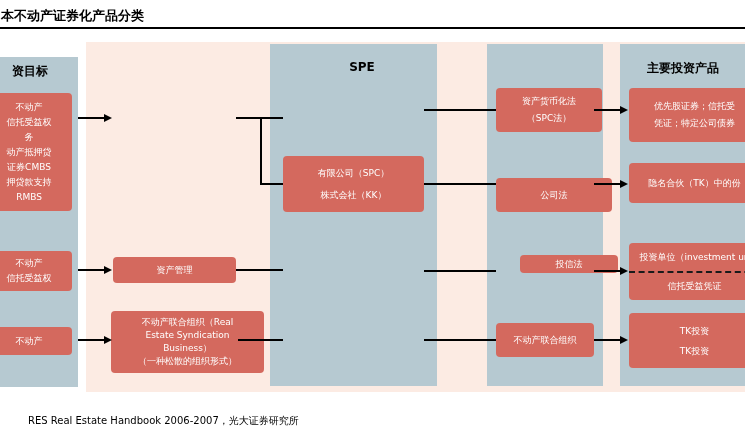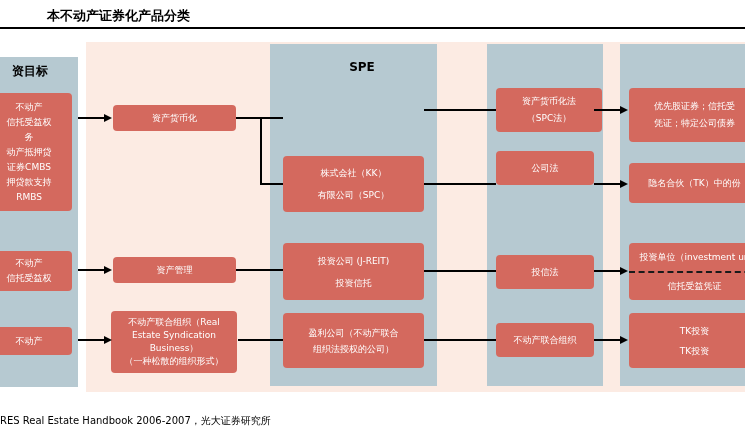--- a/index.html
+++ b/index.html
@@ -1,22 +1,22 @@
 <!DOCTYPE html>
 <html><head>
 <meta charset="utf-8">
 <style>
   html,body{margin:0;padding:0;background:#fff;}
   .stage{
     position:relative;width:745px;height:433px;overflow:hidden;background:#fff;
     font-family:"DejaVu Sans",sans-serif;color:#000;
   }
-  .title{position:absolute;left:1px;top:7px;font-size:13px;font-weight:bold;white-space:nowrap;margin-left:46px;}
+  .title{position:absolute;left:1px;top:7px;font-size:13px;font-weight:bold;white-space:nowrap;}
   .rule{position:absolute;left:0;top:27px;width:745px;height:2px;background:#000;}
-  .footer{position:absolute;left:0;top:414px;font-size:10px;white-space:nowrap;}
+  .footer{position:absolute;left:0;top:414px;font-size:10px;white-space:nowrap;padding-left:28px;}
   .pink{position:absolute;left:86px;top:42px;width:659px;height:350px;background:#fcebe3;}
   .gcol{position:absolute;background:#b6c9d1;}
   .chead{position:absolute;font-size:12px;font-weight:bold;text-align:center;white-space:nowrap;}
   .rbox{
     position:absolute;background:#d4695e;color:#fff;border-radius:4px;
     display:flex;flex-direction:column;align-items:center;justify-content:center;
     text-align:center;font-size:9px;line-height:14px;box-sizing:border-box;padding:2px;
     overflow:hidden;
   }
   .rbox span{display:block;white-space:nowrap;}
@@ -36,72 +36,62 @@
   <div class="rule"></div>
   <div class="pink"></div>
 
   <div class="gcol" style="left:-18px;top:57px;width:96px;height:330px"></div>
   <div class="gcol" style="left:270px;top:44px;width:167px;height:342px"></div>
   <div class="gcol" style="left:487px;top:44px;width:116px;height:342px"></div>
   <div class="gcol" style="left:620px;top:44px;width:130px;height:342px"></div>
 
   <div class="chead" style="left:-18px;top:63px;width:96px">资目标</div>
   <div class="chead" style="left:270px;top:60px;width:184px">SPE</div>
+  <div class="chead" style="left:620px;top:60px;width:126px">主要投资产品</div>
 
   <div class="rbox" style="left:-14px;top:93px;width:86px;height:118px;line-height:15px">
     <span>不动产</span>
     <span>信托受益权</span>
     <span>务</span>
     <span>动产抵押贷</span>
     <span>证券CMBS</span>
     <span>押贷款支持</span>
     <span>RMBS</span>
   </div>
   <div class="rbox" style="left:-14px;top:251px;width:86px;height:40px;line-height:15px">
     <span>不动产</span>
     <span>信托受益权</span>
   </div>
   <div class="rbox" style="left:-14px;top:327px;width:86px;height:28px">
     <span>不动产</span>
   </div>
 
-  <div class="rbox" style="left:113px;top:105px;width:123px;height:26px">
-    <span>资产货币化</span>
-  </div>
   <div class="rbox" style="left:113px;top:257px;width:123px;height:26px">
     <span>资产管理</span>
   </div>
-  <div class="rbox" style="left:111px;top:311px;width:126px;height:62px;line-height:13px">
+  <div class="rbox" style="left:111px;top:311px;width:153px;height:62px;line-height:13px">
     <span>不动产联合组织（Real</span>
     <span>Estate Syndication</span>
     <span>Business）</span>
     <span>（一种松散的组织形式）</span>
   </div>
 
   <div class="rbox" style="left:283px;top:156px;width:141px;height:56px;line-height:22px">
+    <span>有限公司（SPC）</span>
     <span>株式会社（KK）</span>
-    <span>有限公司（SPC）</span>
-  </div>
-  <div class="rbox" style="left:283px;top:243px;width:141px;height:57px;line-height:22px">
-    <span>投资公司 (J-REIT)</span>
-    <span>投资信托</span>
-  </div>
-  <div class="rbox" style="left:283px;top:313px;width:141px;height:55px;line-height:16px">
-    <span>盈利公司（不动产联合</span>
-    <span>组织法授权的公司）</span>
   </div>
 
   <div class="rbox" style="left:496px;top:88px;width:106px;height:44px;line-height:17px">
     <span>资产货币化法</span>
     <span>（SPC法）</span>
   </div>
-  <div class="rbox" style="left:496px;top:151px;width:98px;height:34px">
+  <div class="rbox" style="left:496px;top:178px;width:116px;height:34px">
     <span>公司法</span>
   </div>
-  <div class="rbox" style="left:496px;top:255px;width:98px;height:34px">
+  <div class="rbox" style="left:520px;top:255px;width:98px;height:18px">
     <span>投信法</span>
   </div>
   <div class="rbox" style="left:496px;top:323px;width:98px;height:34px">
     <span>不动产联合组织</span>
   </div>
 
   <div class="rbox" style="left:629px;top:88px;width:131px;height:54px;line-height:17px">
     <span>优先股证券；信托受</span>
     <span>凭证；特定公司债券</span>
   </div>

